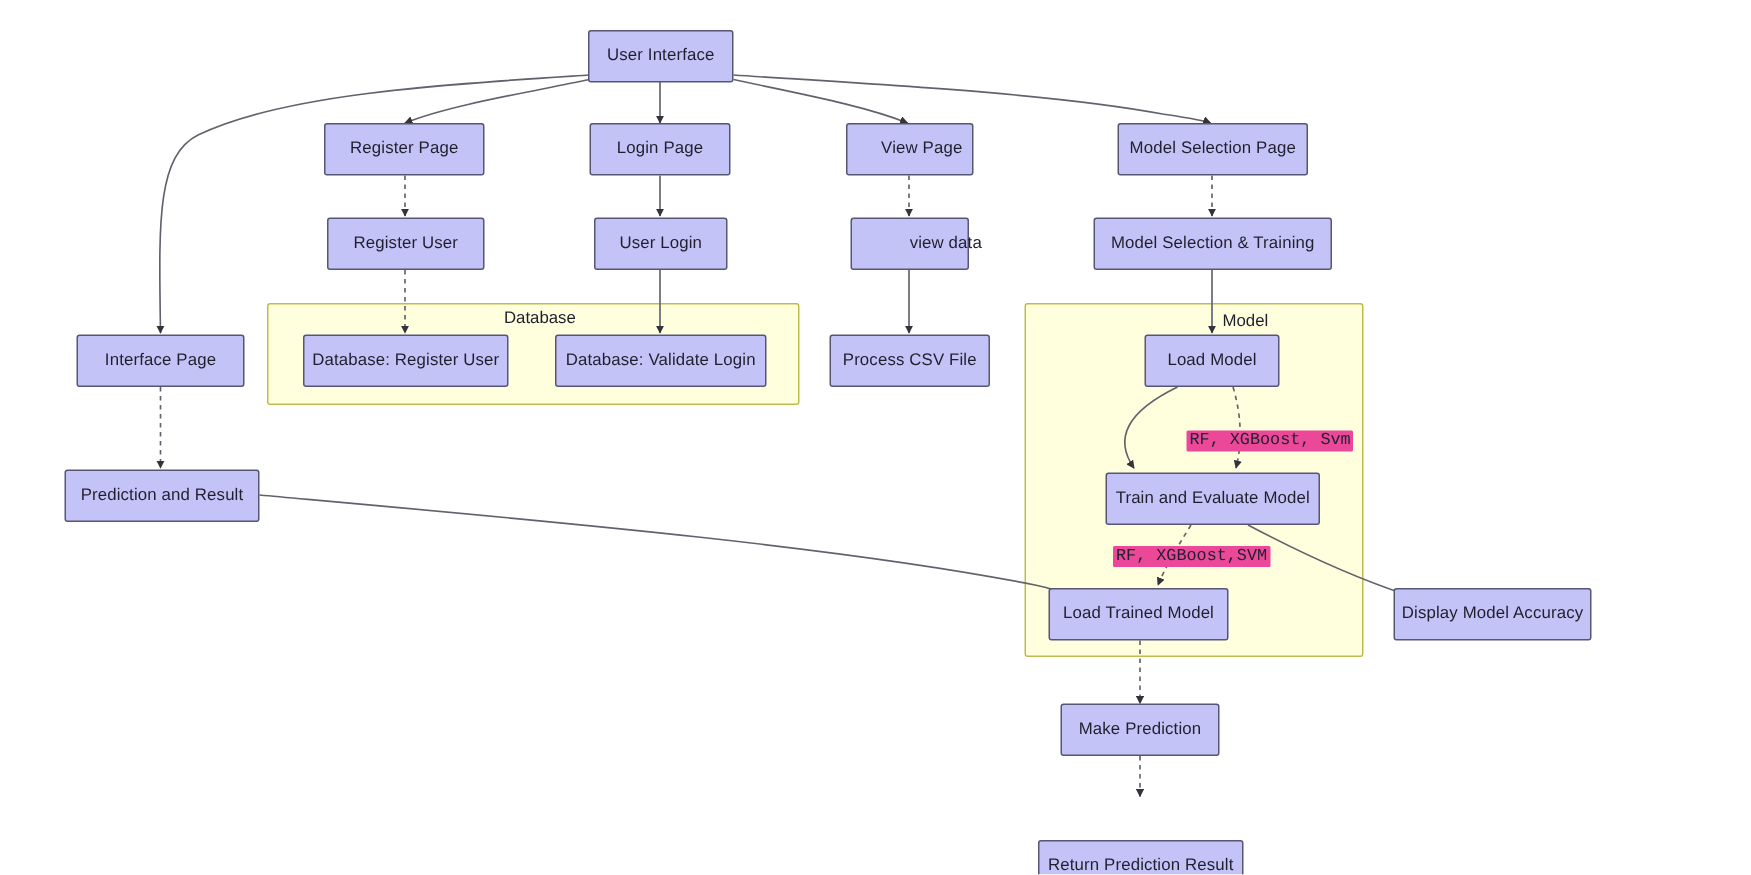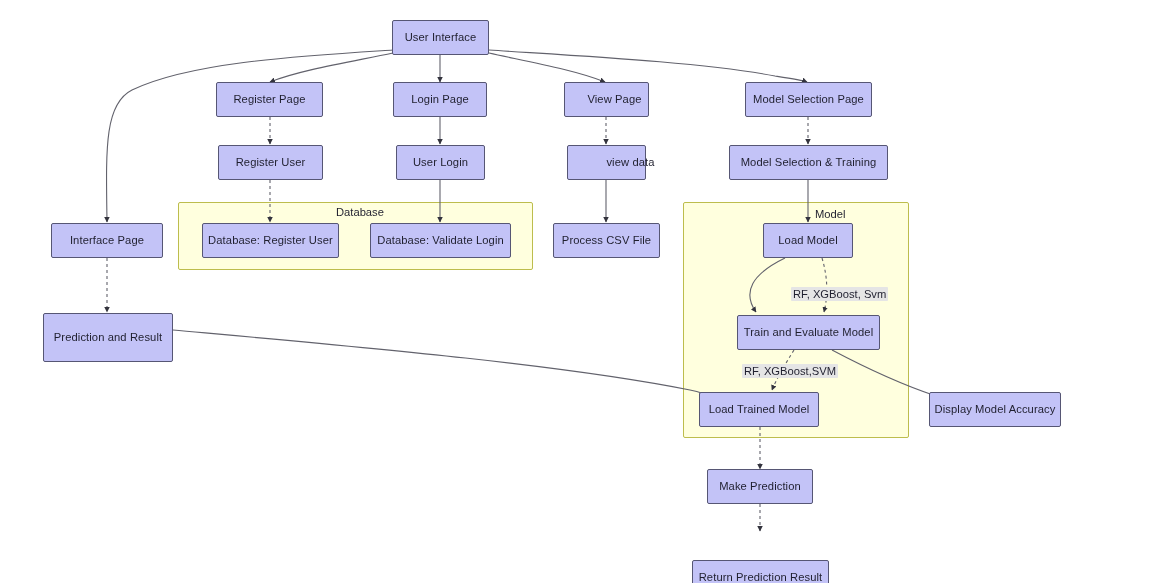--- a/index.html
+++ b/index.html
@@ -53,24 +53,24 @@
   .cluster-label {
     position: absolute;
     font-family: "Liberation Sans", sans-serif;
     font-size: 11.2px;
     color: #1f1f2e;
     white-space: nowrap;
     background: transparent;
   }
   .edge-label {
     position: absolute;
-    font-family: Liberation Sans, sans-serif;
+    font-family: Liberation Mono, monospace;
     font-size: 11.2px;
     color: #1f1f2e;
-    background: #e5e5e5;
+    background: #ec4899;
     padding: 1px 2px;
     white-space: nowrap;
     border-radius: 1px;
   }
 </style>
 </head>
 <body>
 
 <div id="diagram-root">
 
@@ -153,21 +153,21 @@
   <div class="node" style="left:51px; top:223px; width:112px; height:35px;">Interface Page</div>
 
   <div class="node" style="left:370px; top:223px; width:141px; height:35px;">Database: Validate Login</div>
 
   <div class="node" style="left:202px; top:223px; width:137px; height:35px;">Database: Register User</div>
 
   <div class="node" style="left:553px; top:223px; width:107px; height:35px;">Process CSV File</div>
 
   <div class="node" style="left:763px; top:223px; width:90px; height:35px;">Load Model</div>
 
-  <div class="node" style="left:43px; top:313px; width:130px; height:49px;">Prediction and Result</div>
+  <div class="node" style="left:43px; top:313px; width:130px; height:35px;">Prediction and Result</div>
 
   <div class="node" style="left:737px; top:315px; width:143px; height:35px;">Train and Evaluate Model</div>
 
   <div class="node" style="left:699px; top:392px; width:120px; height:35px;text-align:right;">Load Trained Model</div>
 
   <div class="node" style="left:929px; top:392px; width:132px; height:35px;">Display Model Accuracy</div>
 
   <div class="node" style="left:707px; top:469px; width:106px; height:35px;">Make Prediction</div>
 
   <div class="node" style="left:692px; top:532px; width:137px; height:35px;margin-top:28px;">Return Prediction Result</div>

